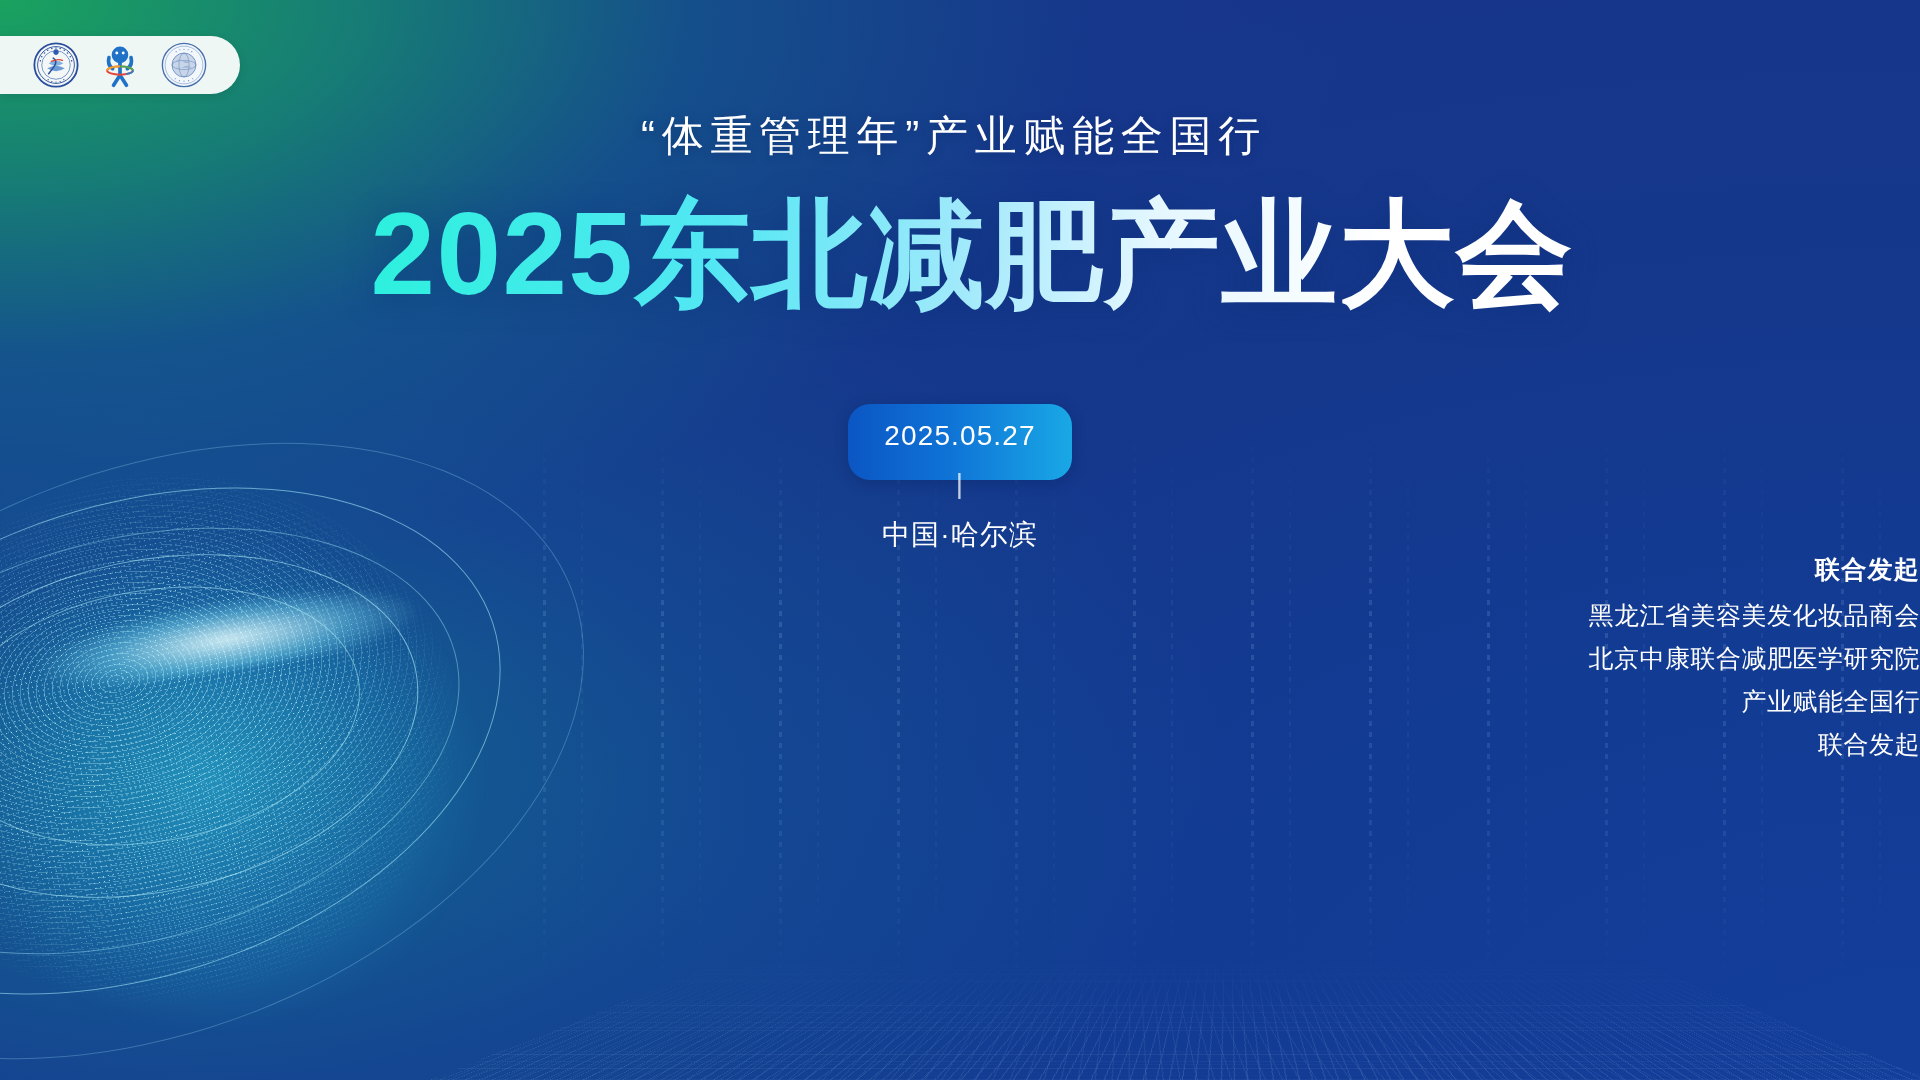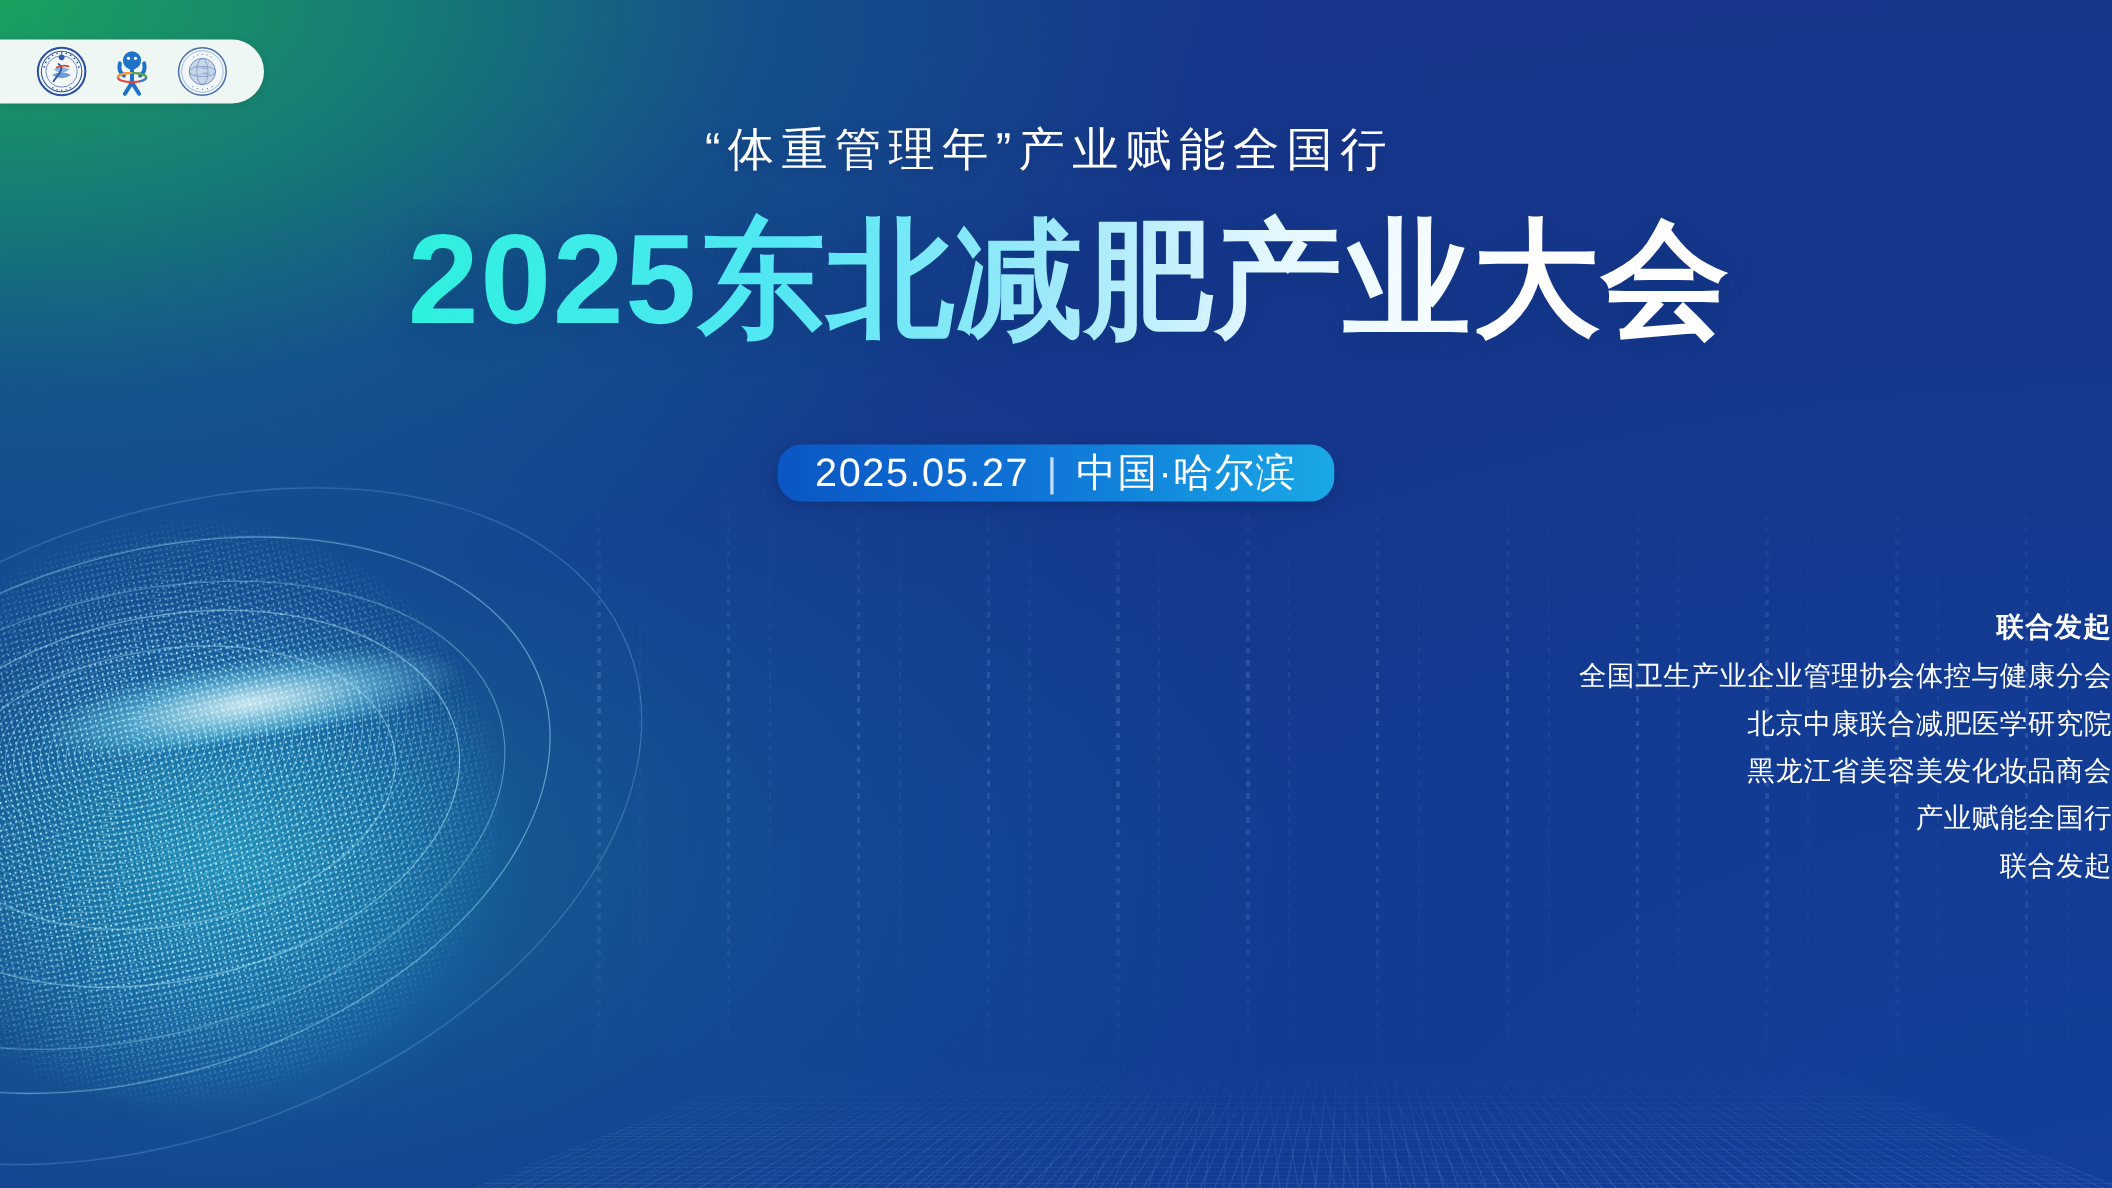--- a/index.html
+++ b/index.html
@@ -105,25 +105,26 @@
     position:absolute;left:0;right:0;top:192px;text-align:center;
     font-size:116px;font-weight:bold;letter-spacing:.012em;line-height:1.08;
     background:linear-gradient(95deg,#2bf0d9 0%,#2ef0de 20%,#52e7f3 37%,#9fe9fb 50%,#e4f7ff 60%,#ffffff 72%,#ffffff 100%);
     -webkit-background-clip:text;background-clip:text;
     -webkit-text-fill-color:transparent;color:transparent;
     filter:drop-shadow(0 4px 16px rgba(0,40,110,.35));
     padding-left:24px;
   }
   .datebadge{
     position:absolute;left:50%;top:404px;transform:translateX(-50%);
-    height:44px;padding:4px 34px;border-radius:22px;
+    height:44px;padding:16px 34px;border-radius:22px;
     display:flex;align-items:center;gap:16px;
     background:linear-gradient(90deg,#0b56c4 0%,#0f73d6 45%,#19a8e6 100%);
-    color:#ffffff;font-size:36px;letter-spacing:.04em;
+    color:#ffffff;font-size:28px;letter-spacing:.04em;
     box-shadow:0 3px 14px rgba(0,25,80,.28);
+    flex-direction:column;
   }
   .datebadge .sep{opacity:.75;font-weight:300;}
   .orgblock{
     position:absolute;left:0;right:0;top:553px;text-align:right;color:#ffffff;
   }
   .orgblock .orgtitle{font-size:25px;font-weight:bold;letter-spacing:.05em;margin-bottom:17px;}
   .orgblock .orgline{font-size:25px;font-weight:400;letter-spacing:.02em;line-height:1;margin-bottom:18px;}
   .orgblock .orgline:last-child{margin-bottom:0;}
 </style>
 </head>
@@ -222,20 +223,19 @@
   <div class="maintitle">2025东北减肥产业大会</div>
 
   <div class="datebadge">
     <span>2025.05.27</span>
     <span class="sep">|</span>
     <span>中国·哈尔滨</span>
   </div>
 
   <div class="orgblock">
     <div class="orgtitle">联合发起</div>
-    <div class="orgline">全国卫生产业企业管理协会体控与健康分会</div>
+    <div class="orgline">黑龙江省美容美发化妆品商会</div>
     <div class="orgline">北京中康联合减肥医学研究院</div>
-    <div class="orgline">黑龙江省美容美发化妆品商会</div>
     <div class="orgline">产业赋能全国行</div>
     <div class="orgline">联合发起</div>
   </div>
 
 </div>
 
 </body></html>

